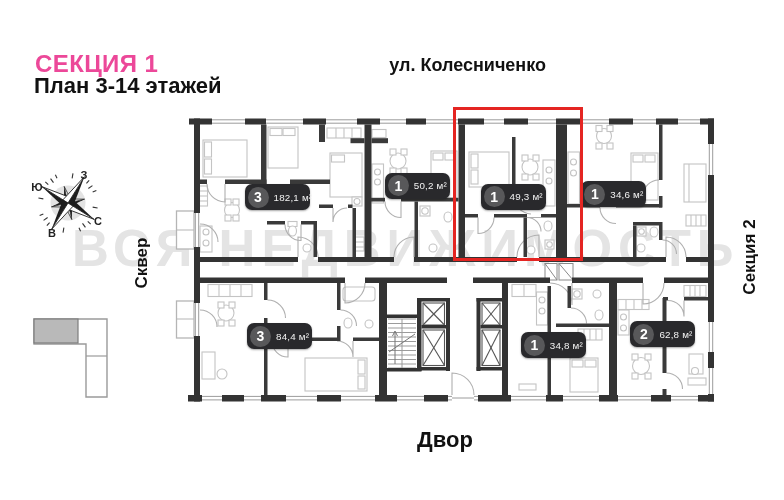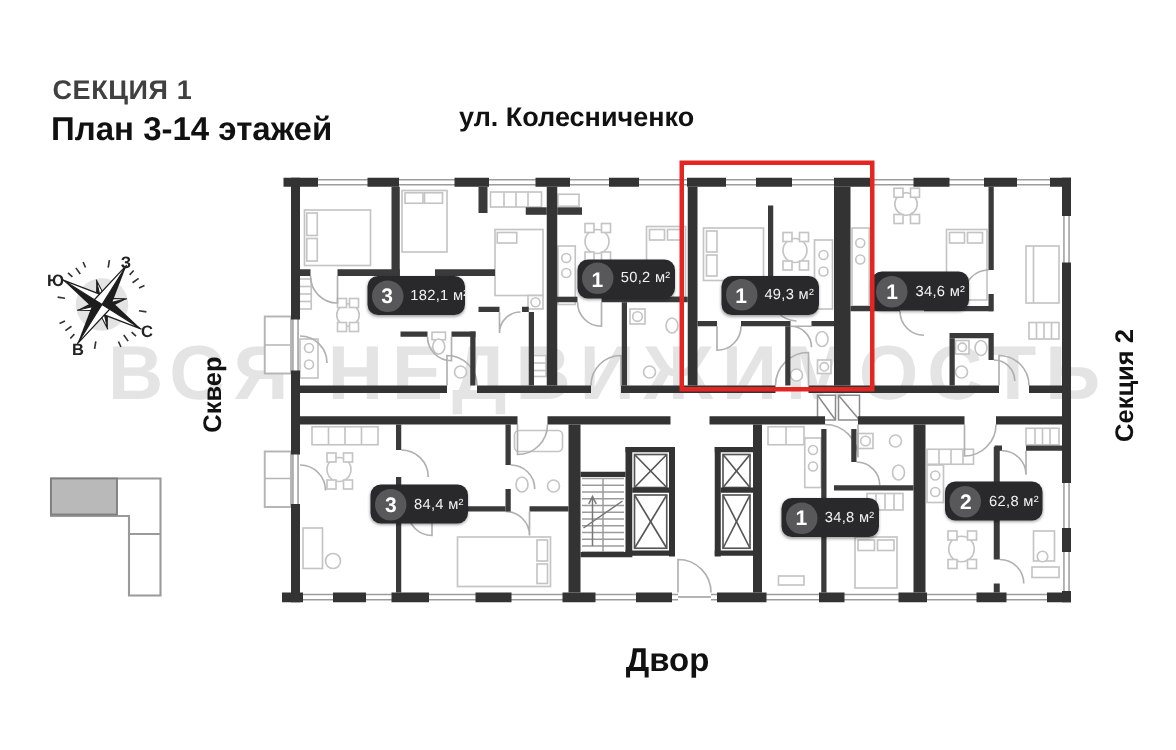--- a/index.html
+++ b/index.html
@@ -1,24 +1,24 @@
 <!DOCTYPE html>
 <html><head>
 <meta charset="utf-8">
 <style>
   html,body{margin:0;padding:0;background:#ffffff;}
   .page{position:relative;width:784px;height:500px;background:#ffffff;overflow:hidden;
         font-family:"Liberation Sans","DejaVu Sans",sans-serif;}
   
-  .hdr-section{position:absolute;left:35px;top:50px;font-size:18px;font-weight:bold;
-               letter-spacing:.4px;color:#404040;}
+  .hdr-section{position:absolute;left:35px;top:50px;font-size:24px;font-weight:bold;
+               letter-spacing:.4px;color:#ec4899;}
   .hdr-plan{position:absolute;left:34px;top:73px;font-size:22px;font-weight:bold;color:#111111;text-align:right;}
   
   .lbl{position:absolute;font-weight:bold;color:#111111;z-index:3;}
-  .lbl-street{left:306px;top:68px;width:240px;text-align:left;font-size:18px;}
+  .lbl-street{left:306px;top:55px;width:240px;text-align:right;font-size:18px;}
   .lbl-dvor{left:385px;top:427px;width:120px;text-align:center;font-size:22px;}
   .lbl-skver{left:72px;top:253px;width:140px;text-align:center;font-size:17px;
              transform:rotate(-90deg);transform-origin:center;}
   .lbl-sect2{left:680px;top:247px;width:140px;text-align:center;font-size:17px;
              transform:rotate(-90deg);transform-origin:center;}
   
   .watermark{position:absolute;left:72px;top:219px;width:700px;z-index:1;
              font-size:51px;font-weight:bold;letter-spacing:6px;color:#e4e4e4;
              white-space:nowrap;}
   

